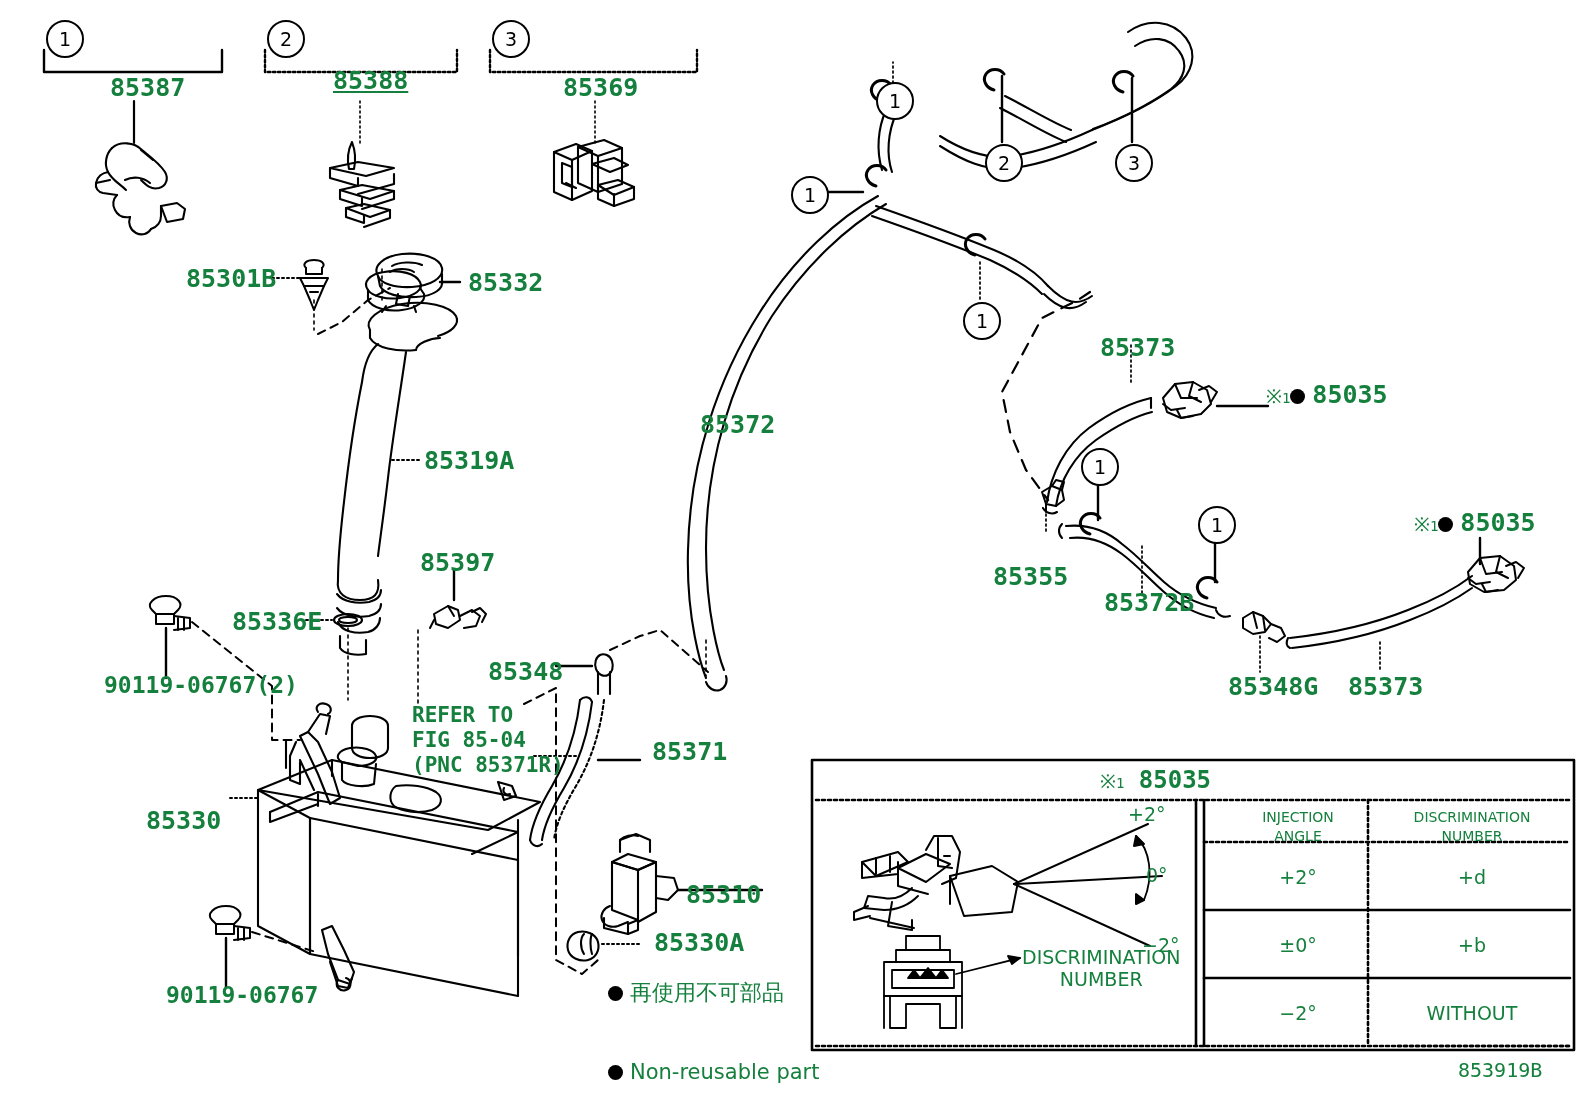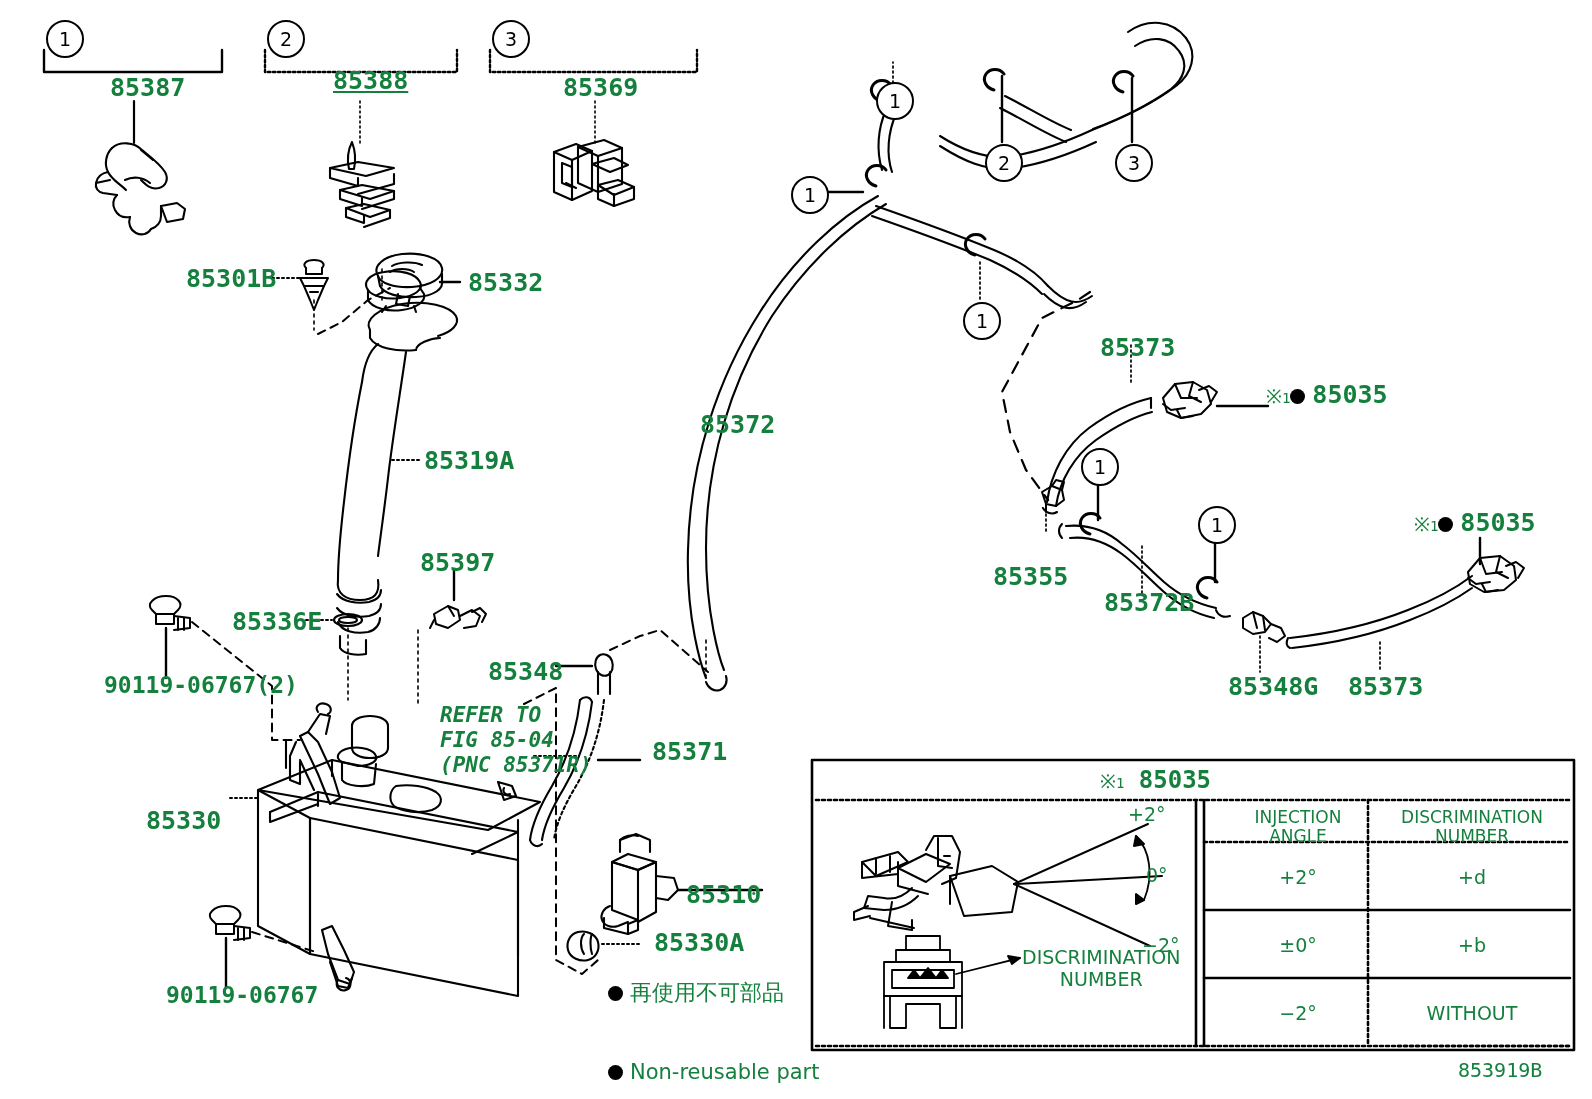--- a/index.html
+++ b/index.html
@@ -14,21 +14,21 @@
     position:absolute;white-space:nowrap;
     font-family:"DejaVu Sans Mono","Liberation Mono",monospace;
     font-weight:700;color:#15803d;letter-spacing:0px;
   }
   .lbl.pn{font-size:25px;}
   .lbl.pn-sm{font-size:23px;}
   .lbl.refer{font-size:21px;line-height:25px;font-weight:700;}
   .lbl.note{font-size:21px;font-weight:400;font-family:"DejaVu Sans","Liberation Sans",sans-serif;margin-top:48px;}
   .lbl.note-jp{font-size:22px;font-weight:400;font-family:Liberation Serif, serif;}
   .lbl.code{font-size:20px;font-weight:400;}
-  .lbl.tbl-h{font-size:17px;font-weight:400;font-family:"DejaVu Sans","Liberation Sans",sans-serif;text-align:center;line-height:19px;}
+  .lbl.tbl-h{font-size:14px;font-weight:400;font-family:"DejaVu Sans","Liberation Sans",sans-serif;text-align:center;line-height:19px;}
   .lbl.tbl-c{font-size:19px;font-weight:400;font-family:"DejaVu Sans","Liberation Sans",sans-serif;}
   .lbl.tbl-t{font-size:24px;font-weight:700;}
   .lbl.ang{font-size:19px;font-weight:400;font-family:"DejaVu Sans","Liberation Sans",sans-serif;}
   .lbl.disc{font-size:19px;font-weight:400;font-family:"DejaVu Sans","Liberation Sans",sans-serif;line-height:22px;text-align:center;}
   .bullet{display:inline-block;width:15px;height:15px;border-radius:50%;background:#000;vertical-align:-1px;margin-right:7px;}
   .kome{font-size:19px;font-weight:400;}
   .kome-sub{font-size:14px;font-weight:400;}
   .circnum{
     position:absolute;width:34px;height:34px;border:2.2px solid #000;border-radius:50%;
     display:flex;align-items:center;justify-content:center;
@@ -440,21 +440,21 @@
   <div class="lbl pn" style="left:232px;top:607px;">85336E</div>
   <div class="lbl pn-sm" style="left:104px;top:672px;">90119-06767(2)</div>
   <div class="lbl pn-sm" style="left:166px;top:982px;">90119-06767</div>
   <div class="lbl pn" style="left:146px;top:806px;">85330</div>
 
   <div class="lbl pn" style="left:488px;top:657px;">85348</div>
   <div class="lbl pn" style="left:652px;top:737px;">85371</div>
   <div class="lbl pn" style="left:686px;top:880px;">85310</div>
   <div class="lbl pn" style="left:654px;top:928px;">85330A</div>
 
-  <div class="lbl refer" style="left:440px;top:703px;font-style:italic;">
+  <div class="lbl refer" style="left:412px;top:703px;">
     <div>REFER TO</div>
     <div>FIG 85-04</div>
     <div>(PNC 85371R)</div>
   </div>
 
   <div class="lbl pn" style="left:700px;top:410px;">85372</div>
   <div class="lbl pn" style="left:1100px;top:333px;">85373</div>
   <div class="lbl pn" style="left:993px;top:546px;margin-top:16px;">85355</div>
   <div class="lbl pn" style="left:1104px;top:588px;">85372B</div>
   <div class="lbl pn" style="left:1228px;top:672px;">85348G</div>

